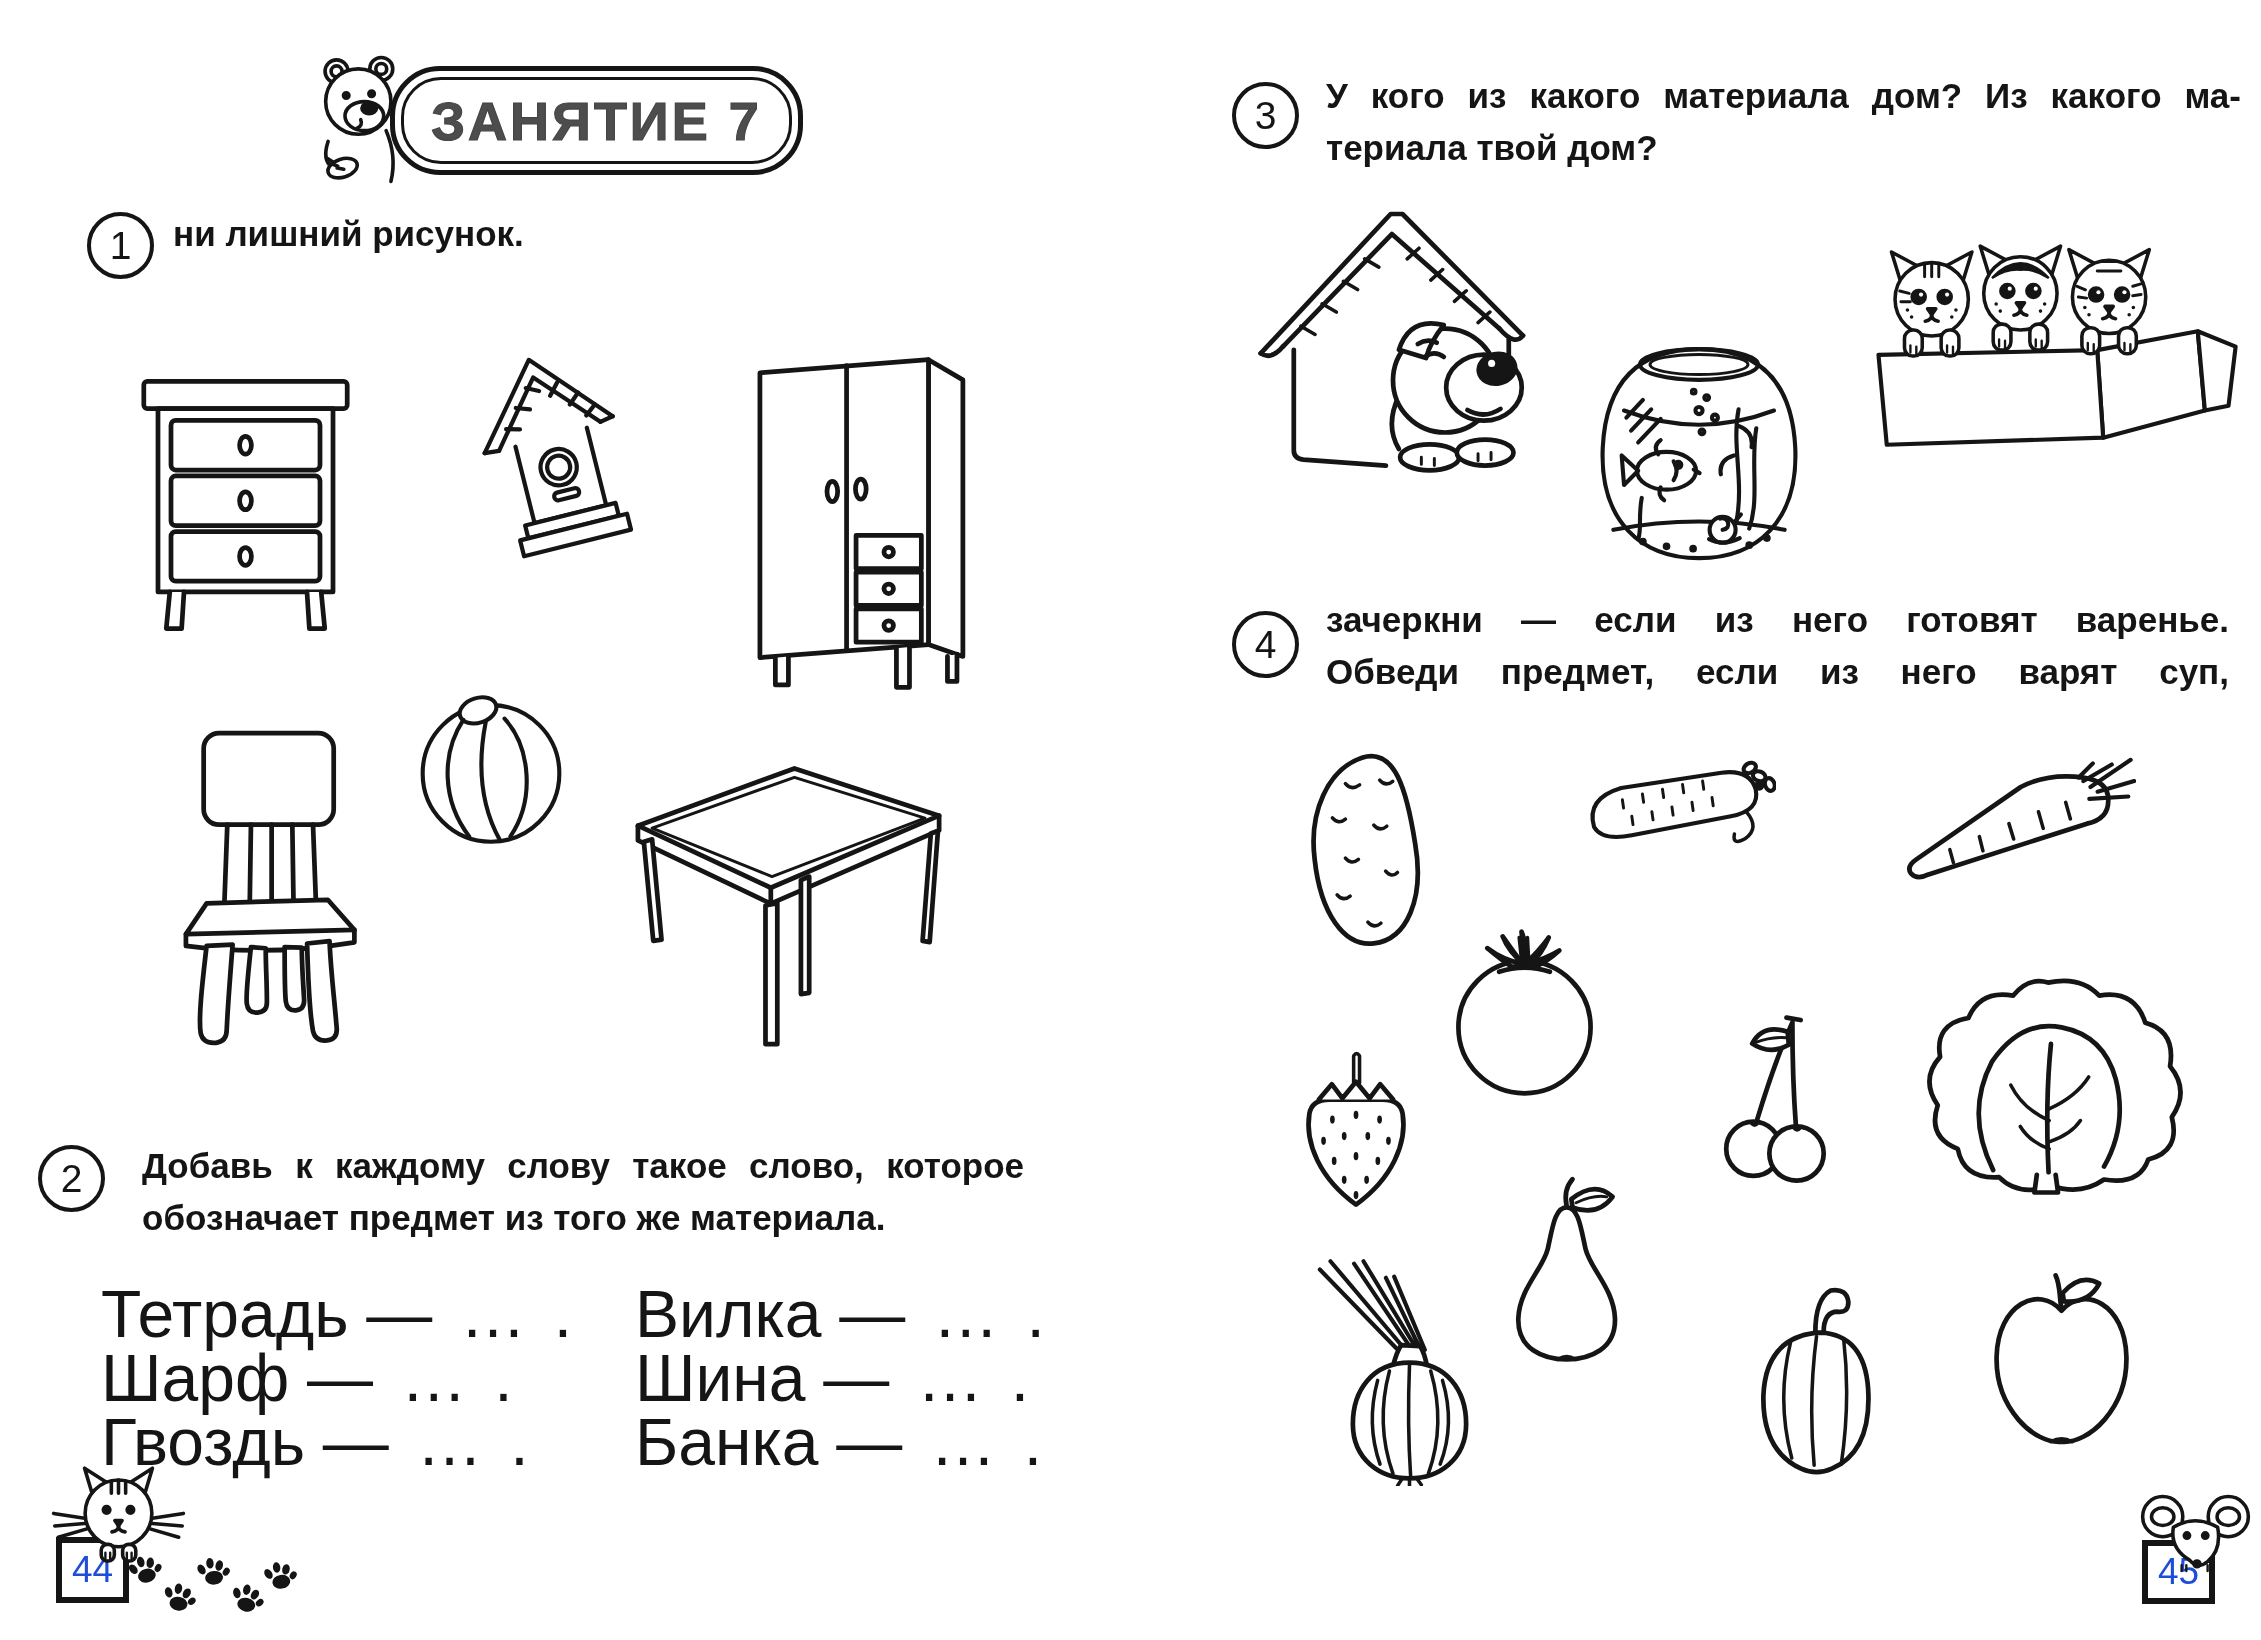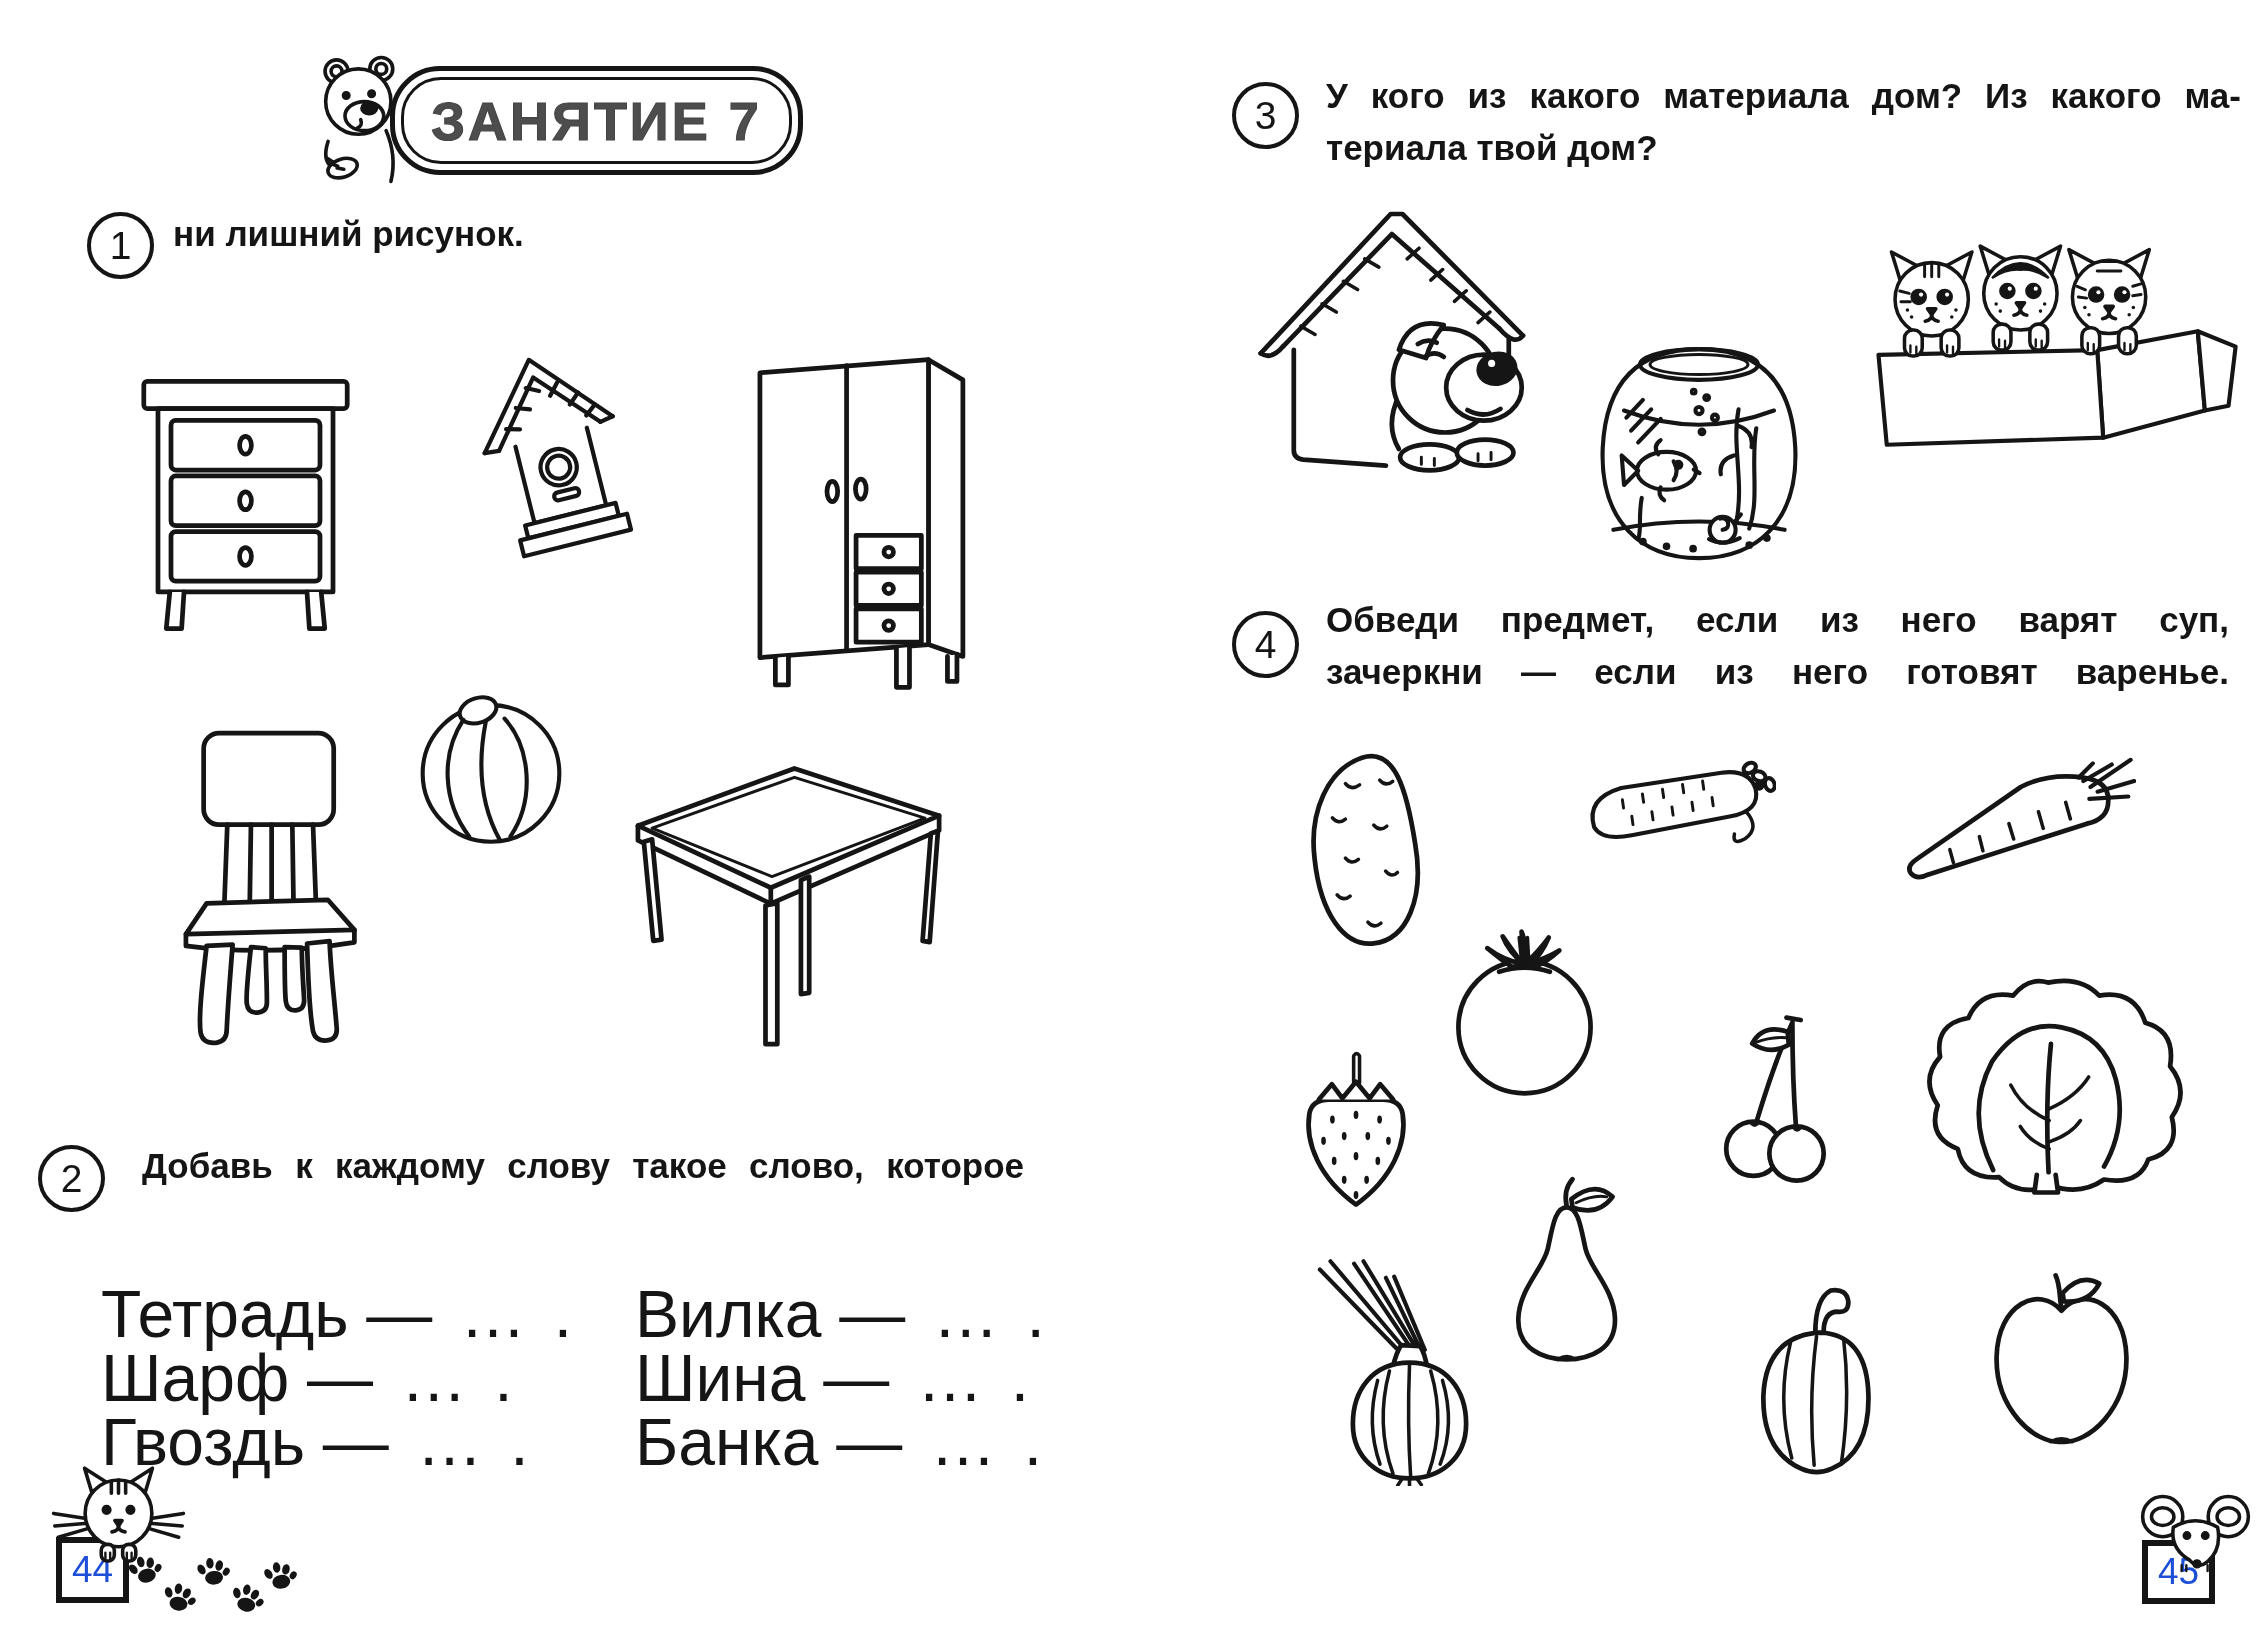--- a/index.html
+++ b/index.html
@@ -153,20 +153,21 @@
         <path d="M296,227 L296,420 L310,418 L310,221 Z"></path>
       </g>
         </svg>
     </div>
 
     <div class="num-circle" style="left:38px;top:1145px">
       <span>2</span>
     </div>
     <div class="task-text" style="left:142px;top:1140px;width:882px">
       <div class="jline">Добавь к каждому слову такое слово, которое</div>
+      <div class="lline">обозначает предмет из того же материала.</div>
     </div>
 
     <div class="word-row" style="left:101px;top:1276px">
       <span>Тетрадь</span><span class="ph">— … .</span>
     </div>
     <div class="word-row" style="left:101px;top:1340px">
       <span>Шарф</span><span class="ph">— … .</span>
     </div>
     <div class="word-row" style="left:101px;top:1404px">
       <span>Гвоздь</span><span class="ph">— … .</span>
@@ -363,22 +364,22 @@
         <g stroke="#151515" stroke-width="5" fill="none" stroke-linecap="round">
           <path d="M436,58 L464,58 M430,74 L470,74 M396,100 L410,106 M398,118 L412,120 M490,100 L504,96 M490,116 L504,114"></path>
         </g>
       </svg>
     </div>
 
     <div class="num-circle" style="left:1232px;top:611px">
       <span>4</span>
     </div>
     <div class="task-text" style="left:1326px;top:594px;width:903px">
+      <div class="jline">зачеркни — если из него готовят варенье.</div>
       <div class="jline">Обведи предмет, если из него варят суп,</div>
-      <div class="jline">зачеркни — если из него готовят варенье.</div>
     </div>
 
     <div class="art" style="left:1291px;top:747px;width:139px;height:207px">
       <svg viewBox="0 0 235 350">
           <g stroke="#151515" fill="#fff" stroke-width="8" stroke-linecap="round" stroke-linejoin="round">
         <path d="M120,18 C62,38 30,110 40,190 C50,282 90,338 140,332 C196,326 226,256 210,164 C196,74 176,0 120,18 Z"></path>
         <path d="M92,62 q10,12 24,2 M150,56 q10,12 22,2 M70,120 q10,12 22,2 M140,132 q10,12 22,2 M92,188 q10,12 22,2 M160,210 q10,12 20,2 M78,250 q10,12 22,2 M130,296 q10,12 22,2" fill="none" stroke-width="6"></path>
       </g>
         </svg>
     </div>

